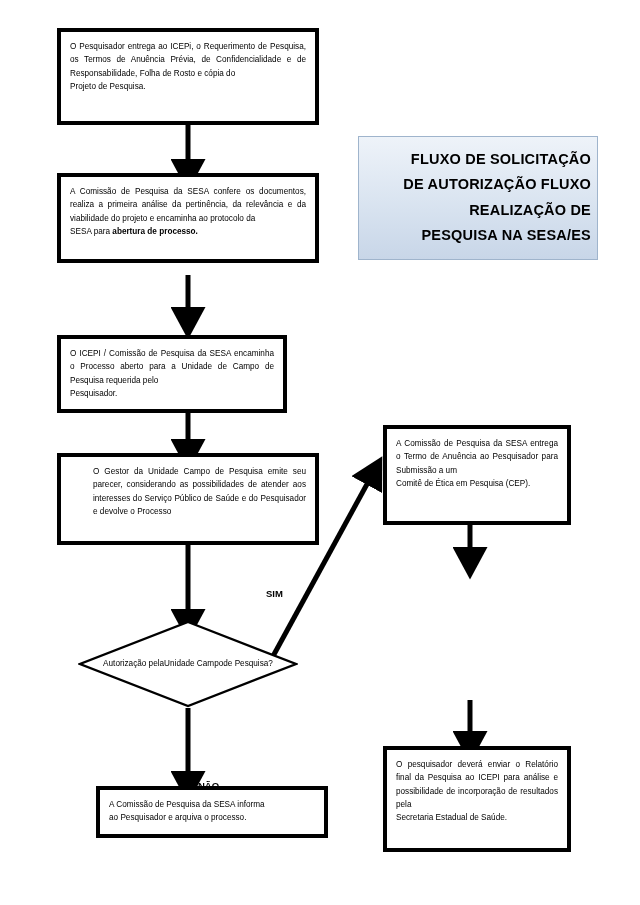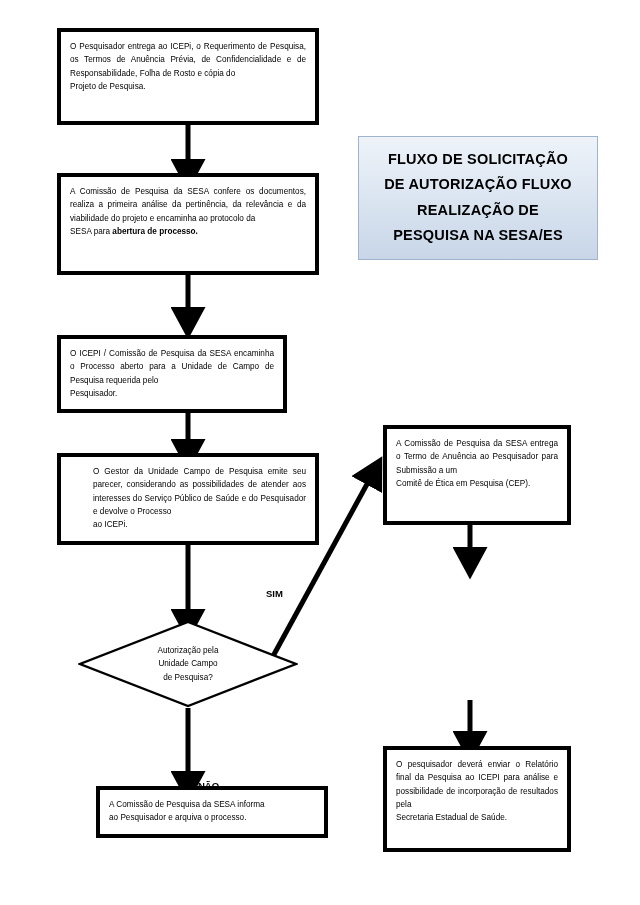--- a/index.html
+++ b/index.html
@@ -58,21 +58,21 @@
   #decision svg {
     display: block;
   }
   #decision .dlabel {
     position: absolute;
     left: 0;
     top: 0;
     width: 100%;
     height: 100%;
     display: flex;
-    flex-direction: column;
+    flex-direction: row;
     align-items: center;
     justify-content: center;
     font-size: 8.2px;
     line-height: 1.6;
     text-align: center;
     pointer-events: none;
   }
   .edge-label {
     position: absolute;
     font-size: 9.5px;
@@ -109,45 +109,44 @@
 
     <line x1="188" y1="708" x2="188" y2="782" stroke="#000000" stroke-width="5" marker-end="url(#ah)"></line>
 
     <line x1="266" y1="669" x2="372" y2="475" stroke="#000000" stroke-width="5" marker-end="url(#ah)"></line>
 
     <line x1="470" y1="525" x2="470" y2="558" stroke="#000000" stroke-width="5" marker-end="url(#ah)"></line>
 
     <line x1="470" y1="700" x2="470" y2="742" stroke="#000000" stroke-width="5" marker-end="url(#ah)"></line>
   </svg>
 
-  <div id="title-banner" style="left:358px; top:136px; width:240px; height:124px;">
+  <div id="title-banner" style="left:358px; top:136px; width:240px; height:124px;text-align:right;">
     <div>FLUXO DE SOLICITAÇÃO</div>
     <div>DE AUTORIZAÇÃO FLUXO</div>
     <div>REALIZAÇÃO DE</div>
     <div>PESQUISA NA SESA/ES</div>
   </div>
 
   <div class="node" style="left:57px; top:28px; width:262px; height:97px;">
     <span>O Pesquisador entrega ao ICEPi, o Requerimento de Pesquisa, os Termos de Anuência Prévia, de Confidencialidade e de Responsabilidade, Folha de Rosto e cópia do</span>
     <div class="last-line">Projeto de Pesquisa.</div>
   </div>
 
-  <div class="node" style="left:57px; top:173px; width:262px; height:102px;">
+  <div class="node" style="left:57px; top:173px; width:262px; height:90px;">
     <span>A Comissão de Pesquisa da SESA confere os documentos, realiza a primeira análise da pertinência, da relevância e da viabilidade do projeto e encaminha ao protocolo da</span>
     <div class="last-line"><span>SESA para </span><b>abertura de processo.</b></div>
   </div>
 
   <div class="node" style="left:57px; top:335px; width:230px; height:78px;">
     <span>O ICEPI / Comissão de Pesquisa da SESA encaminha o Processo aberto para a Unidade de Campo de Pesquisa requerida pelo</span>
     <div class="last-line">Pesquisador.</div>
   </div>
 
   <div class="node" style="left:57px; top:453px; width:262px; height:92px;padding-left:32px;">
     <span>O Gestor da Unidade Campo de Pesquisa emite seu parecer, considerando as possibilidades de atender aos interesses do Serviço Público de Saúde e do Pesquisador e devolve o Processo</span>
-    <div class="last-line">ao ICEPi.</div>
   </div>
 
   <div id="decision" style="left:78px; top:620px; width:220px; height:88px;">
     <svg width="220" height="88" viewBox="0 0 220 88">
       <polygon points="110,2 218,44 110,86 2,44" fill="#ffffff" stroke="#000000" stroke-width="2.4"></polygon>
     </svg>
     <div class="dlabel">
       <div>Autorização pela</div>
       <div>Unidade Campo</div>
       <div>de Pesquisa?</div>

